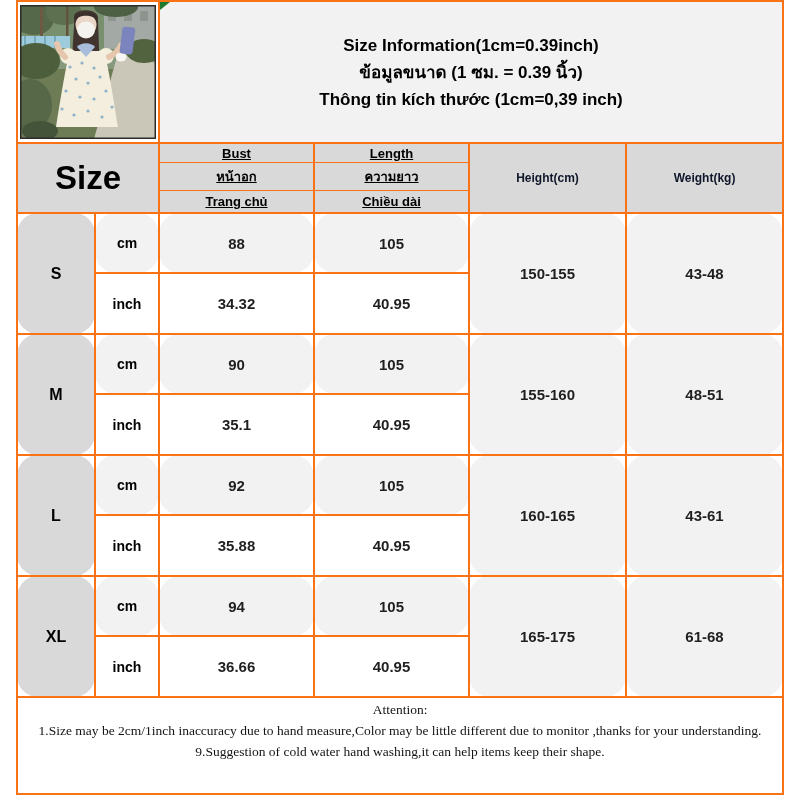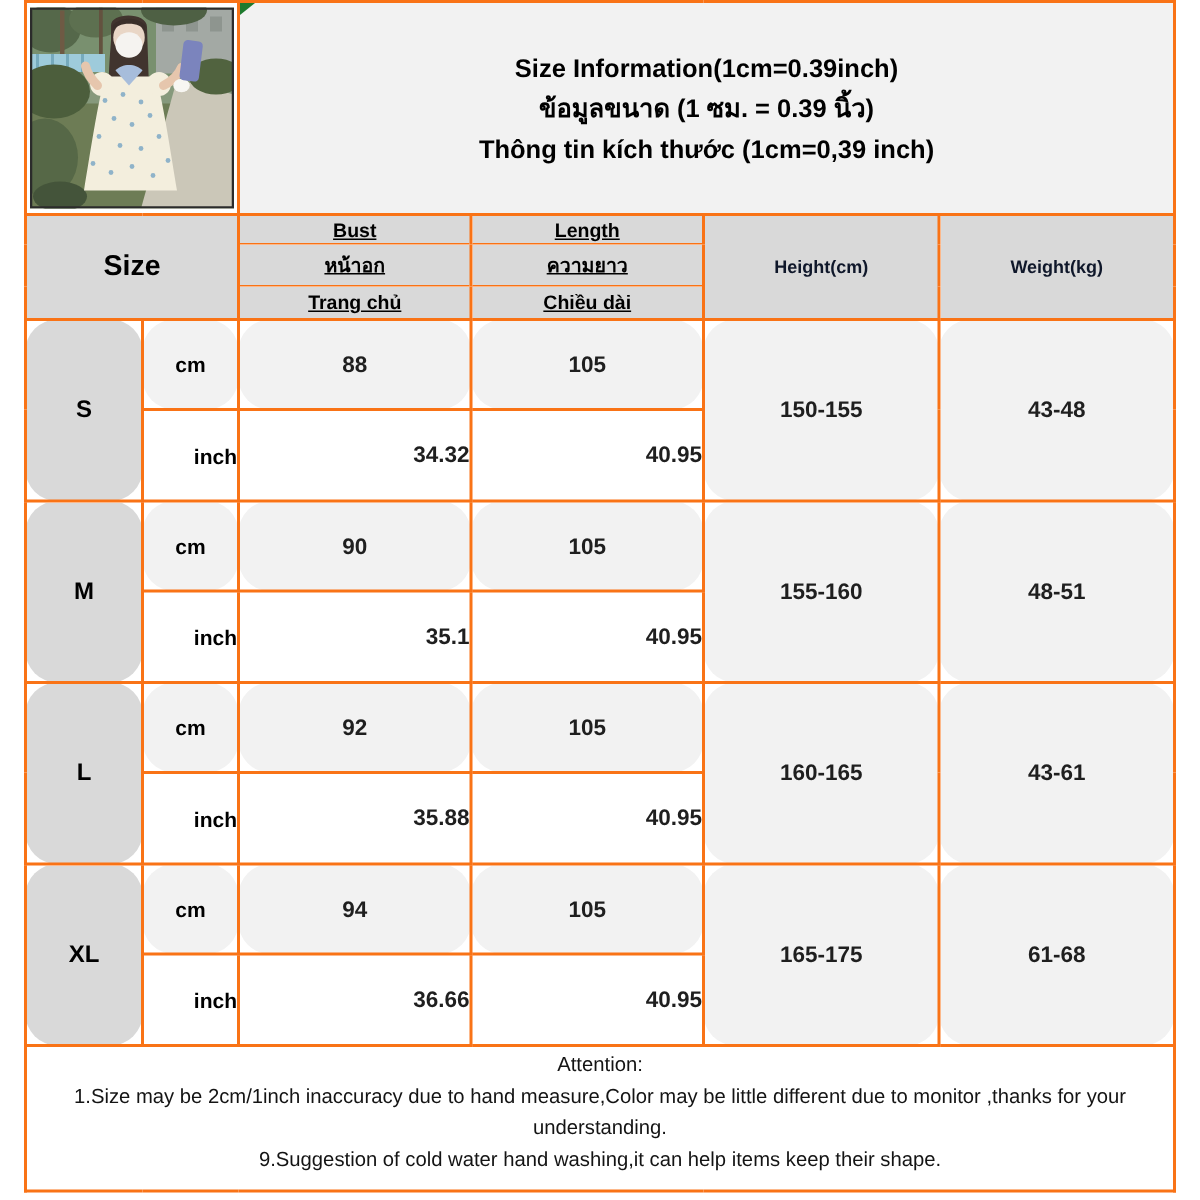--- a/index.html
+++ b/index.html
@@ -14,21 +14,21 @@
     border:2px solid #f97316;
     text-align:center; vertical-align:middle;
     padding:0; overflow:hidden;
   }
   
   .r-photo > td { height:138px; }
   .r-h1 > td { height:18px; }
   .r-h2 > td { height:27px; }
   .r-h3 > td { height:21px;text-align:center; }
   .r-cm  > td { height:58px;border-radius:21px; }
-  .r-inch> td { height:59px;text-align:right; }
+  .r-inch> td { height:59px; }
   .r-att > td { height:91px; }
 
   
   .bg-dark  { background:#d9d9d9; }
   .bg-light { background:#f2f2f2; }
   .bg-white { background:#ffffff; }
 
   
   .tb1 { border-bottom-width:1px; }
   .tt1 { border-top-width:1px; }
@@ -36,28 +36,28 @@
   .photo-cell { padding:1px; }
   .photo-cell svg { display:block; margin:0 auto; }
 
   .title-cell { position:relative; }
   .corner-marker {
     position:absolute; left:0; top:0; width:0; height:0;
     border-top:8px solid #1e7a2e; border-right:10px solid transparent;
   }
   .title-line { font-weight:bold; font-size:17px; line-height:27px; color:#000; }
 
-  .size-head { font-weight:bold; font-size:19px; color:#000; }
+  .size-head { font-weight:bold; font-size:33px; color:#000; }
   .colhead   { font-weight:bold; font-size:13px; color:#000;text-decoration:underline; }
   .colhead-big { font-weight:bold; font-size:12px; color:#0f172a; }
   .size-label { font-weight:bold; font-size:16px; color:#000; }
   .unit { font-weight:bold; font-size:14px; color:#000; }
   .val  { font-weight:bold; font-size:15px; color:#1f1f1f; }
 
-  .attention-cell { vertical-align:top; padding:2px 10px; }
+  .attention-cell { vertical-align:top; padding:2px 10px;font-family:Liberation Serif, serif; }
   .att-heading { font-size:13.5px; line-height:20px; text-align:center; }
   .att-note    { font-size:13.5px; line-height:21px; text-align:center; }
 </style>
 </head>
 <body>
 
 <div class="canvas">
   <table class="size-table">
     <colgroup>
       <col style="width:78px">

